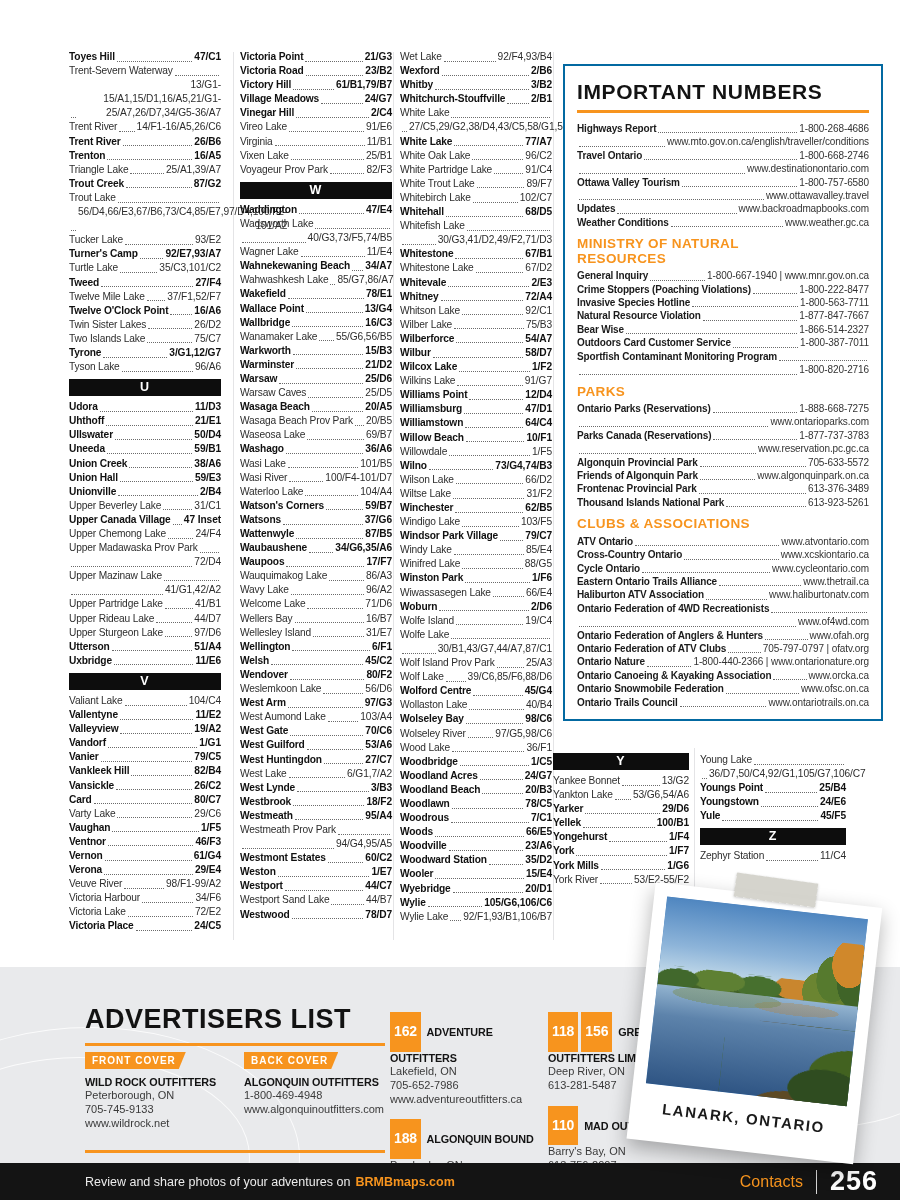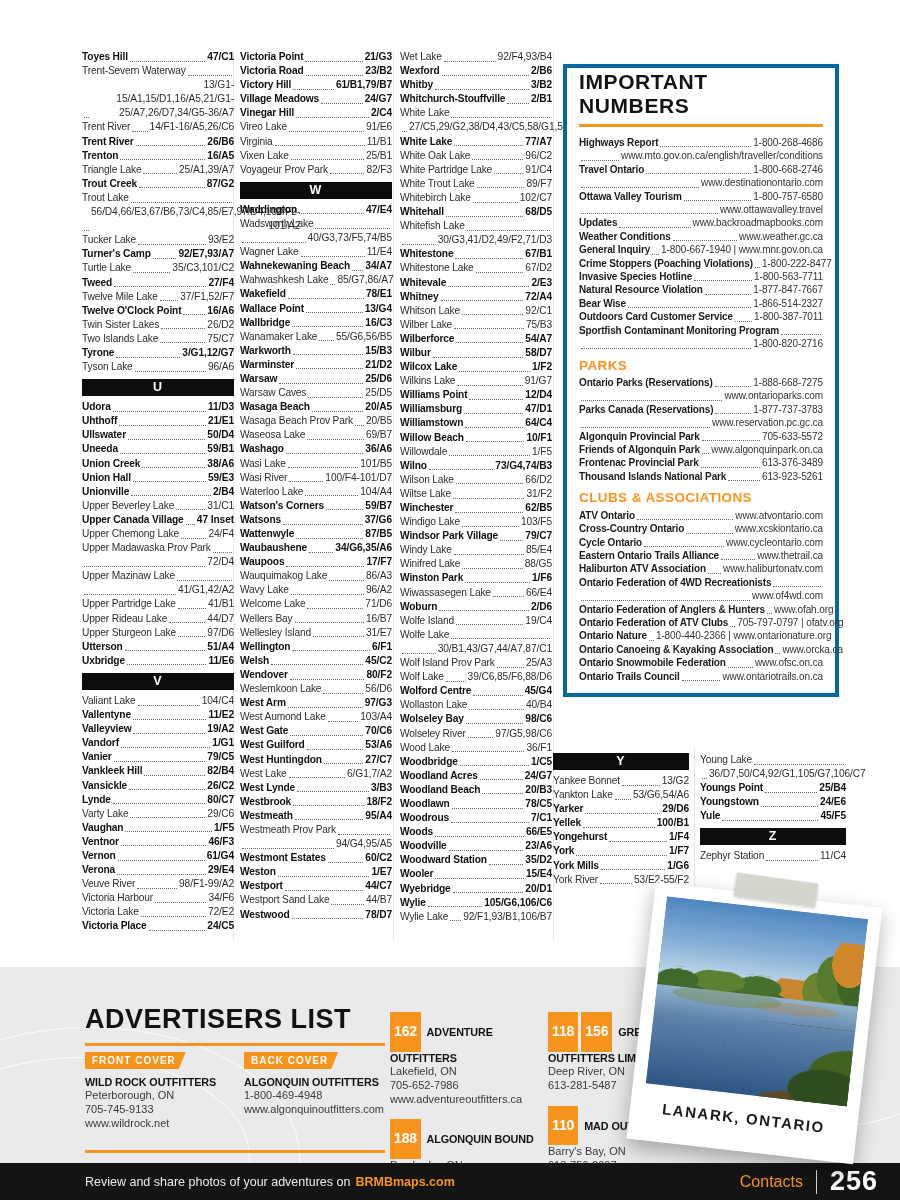--- a/index.html
+++ b/index.html
@@ -4,37 +4,37 @@
 <style>
   :root{ --accent:#F7941E; --bar:#0D0D0D; }
   *{box-sizing:border-box; margin:0; padding:0;}
   html,body{background:#888;}
   .page{position:relative; width:900px; height:1200px; background:#fff; overflow:hidden;
         font-family:"Liberation Sans", sans-serif; margin:0 auto;}
   
   .vr{position:absolute; width:1px; background:#e4e4e6;}
   
   .col{position:absolute; font-size:10.2px; color:#2d2d2d;}
-  .col1{left:82px; top:50px; width:152px;}
+  .col1{left:69px; top:50px; width:152px;}
   .col2{left:240px; top:50px; width:152px;}
   .col3{left:400px; top:50px; width:152px;}
   .ycol{left:553px; top:748px; width:136px;}
   .zcol{left:700px; top:753px; width:146px;}
   .secbar{background:var(--bar); color:#fff; text-align:center; font-weight:700; font-size:12.5px;
           height:17px; line-height:17px; letter-spacing:1px; margin:5px 0 4px;}
   .entry{}
   .eline{display:flex; align-items:flex-end; line-height:14.1px;}
   .en{white-space:nowrap; letter-spacing:-0.15px;}
   .dots{flex:1 1 auto; min-width:5px; border-bottom:1.4px dotted #6a6a6a; margin:0 2px 2.5px 2px;}
   .ev{white-space:nowrap; letter-spacing:-0.1px;}
   .entry.b .en, .entry.b .ev{font-weight:700; color:#101010;}
   .eline.val .ev{white-space:normal; text-align:right;}
   
-  .info-box{position:absolute; left:563px; top:64px; width:276px; background:#fff;
-            border:4px solid #0369a1; padding:2px 12px 10px 12px;}
+  .info-box{position:absolute; left:563px; top:64px; width:320px; background:#fff;
+            border:2px solid #0369a1; padding:14px 12px 10px 12px;}
   .info-title{font-size:21px; font-weight:800; letter-spacing:0.6px; color:#131313; line-height:24px;}
   .title-rule{height:3px; background:var(--accent); margin:6px 0 9px 0;}
   .ghead{color:var(--accent); font-weight:800; font-size:13.5px; line-height:14.5px;
          letter-spacing:0.4px; margin:8px 0 3px 0; max-width:215px;}
   .irow{display:flex; align-items:flex-end; font-size:10px; line-height:13.4px; color:#333;}
   .irow .il{font-weight:700; color:#1b1b1b; white-space:nowrap; letter-spacing:-0.15px;}
   .irow .iv{white-space:nowrap; letter-spacing:-0.1px;}
   .irow .dots{border-bottom:1.3px dotted #6a6a6a; margin-bottom:2px;}
   
   .grayband{position:absolute; left:0; top:967px; width:900px; height:196px; background:#E9EAEC; overflow:hidden;}
@@ -421,21 +421,21 @@
       </div>
       <div class="entry b">
         <div class="eline">
           <span class="en">Vansickle</span>
           <span class="dots"></span>
           <span class="ev">26/C2</span>
         </div>
       </div>
       <div class="entry b">
         <div class="eline">
-          <span class="en">Lynde</span>
+          <span class="en">Card</span>
           <span class="dots"></span>
           <span class="ev">80/C7</span>
         </div>
       </div>
       <div class="entry">
         <div class="eline">
           <span class="en">Varty Lake</span>
           <span class="dots"></span>
           <span class="ev">29/C6</span>
         </div>
@@ -1371,20 +1371,21 @@
         <div class="irow">
           <span class="il">Updates</span>
           <span class="dots"></span>
           <span class="iv">www.backroadmapbooks.com</span>
         </div>
         <div class="irow">
           <span class="il">Weather Conditions</span>
           <span class="dots"></span>
           <span class="iv">www.weather.gc.ca</span>
         </div>
+        <div class="ghead">MINISTRY OF NATURAL RESOURCES</div>
         <div class="irow">
           <span class="il">General Inquiry</span>
           <span class="dots"></span>
           <span class="iv">1-800-667-1940 | www.mnr.gov.on.ca</span>
         </div>
         <div class="irow">
           <span class="il">Crime Stoppers (Poaching Violations)</span>
           <span class="dots"></span>
           <span class="iv">1-800-222-8477</span>
         </div>

